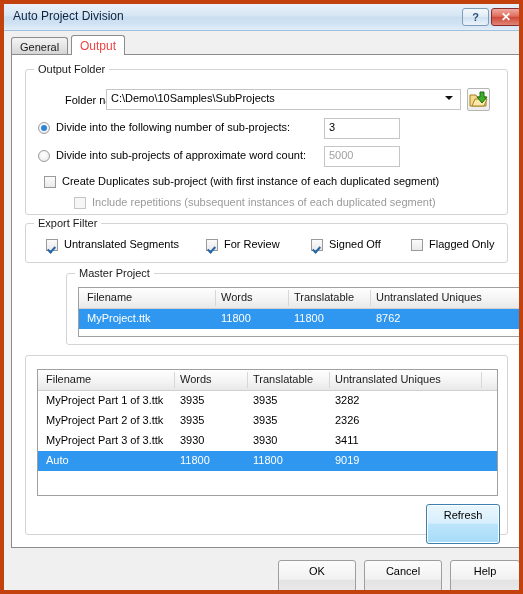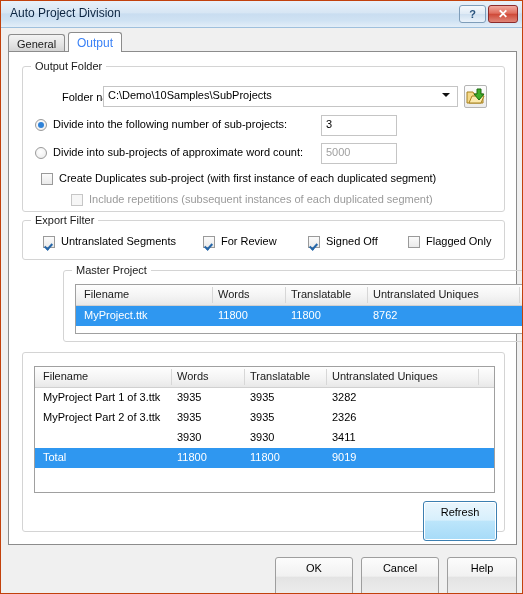--- a/index.html
+++ b/index.html
@@ -14,21 +14,21 @@
     -webkit-font-smoothing: none;
   }
 
   
   #window {
     position: relative;
     width: 523px;
     height: 594px;
     box-sizing: border-box;
     background: #f0f0f0;
-    border: 1px solid #c2410c;
+    border: 4px solid #c2410c;
     overflow: hidden;
   }
 
   
   #titlebar {
     position: absolute;
     left: 0; top: 0;
     width: 523px;
     height: 27px;
     box-sizing: border-box;
@@ -98,21 +98,21 @@
     left: 0;
     background: linear-gradient(to bottom, #f4f4f4 0%, #e2e2e2 60%, #d2d2d2 100%);
     color: #1a1a1a;
     top: 2px;
     height: 18px;
     line-height: 15px;
   }
   .tab.active {
     left: 60px;
     background: #ffffff;
-    color: #3b82f6;
+    color: #ef4444;
     z-index: 3;
     font-size: 12px;
     line-height: 17px;
     text-align: right;
   }
 
   
   #tabpage {
     position: absolute;
     left: 7px;
@@ -395,26 +395,27 @@
           <div class="c" style="left:215px;">3935</div>
           <div class="c" style="left:297px;">3282</div>
         </div>
         <div class="row">
           <div class="c" style="left:8px;">MyProject Part 2 of 3.ttk</div>
           <div class="c" style="left:142px;">3935</div>
           <div class="c" style="left:215px;">3935</div>
           <div class="c" style="left:297px;">2326</div>
         </div>
         <div class="row">
+          <div class="c" style="left:8px;">MyProject Part 3 of 3.ttk</div>
           <div class="c" style="left:142px;">3930</div>
           <div class="c" style="left:215px;">3930</div>
           <div class="c" style="left:297px;">3411</div>
         </div>
         <div class="row sel">
-          <div class="c" style="left:8px;">Total</div>
+          <div class="c" style="left:8px;">Auto</div>
           <div class="c" style="left:142px;">11800</div>
           <div class="c" style="left:215px;">11800</div>
           <div class="c" style="left:297px;">9019</div>
         </div>
       </div>
 
       <div class="btn focus" id="btn-refresh">Refresh</div>
     </div>
 
   </div>

